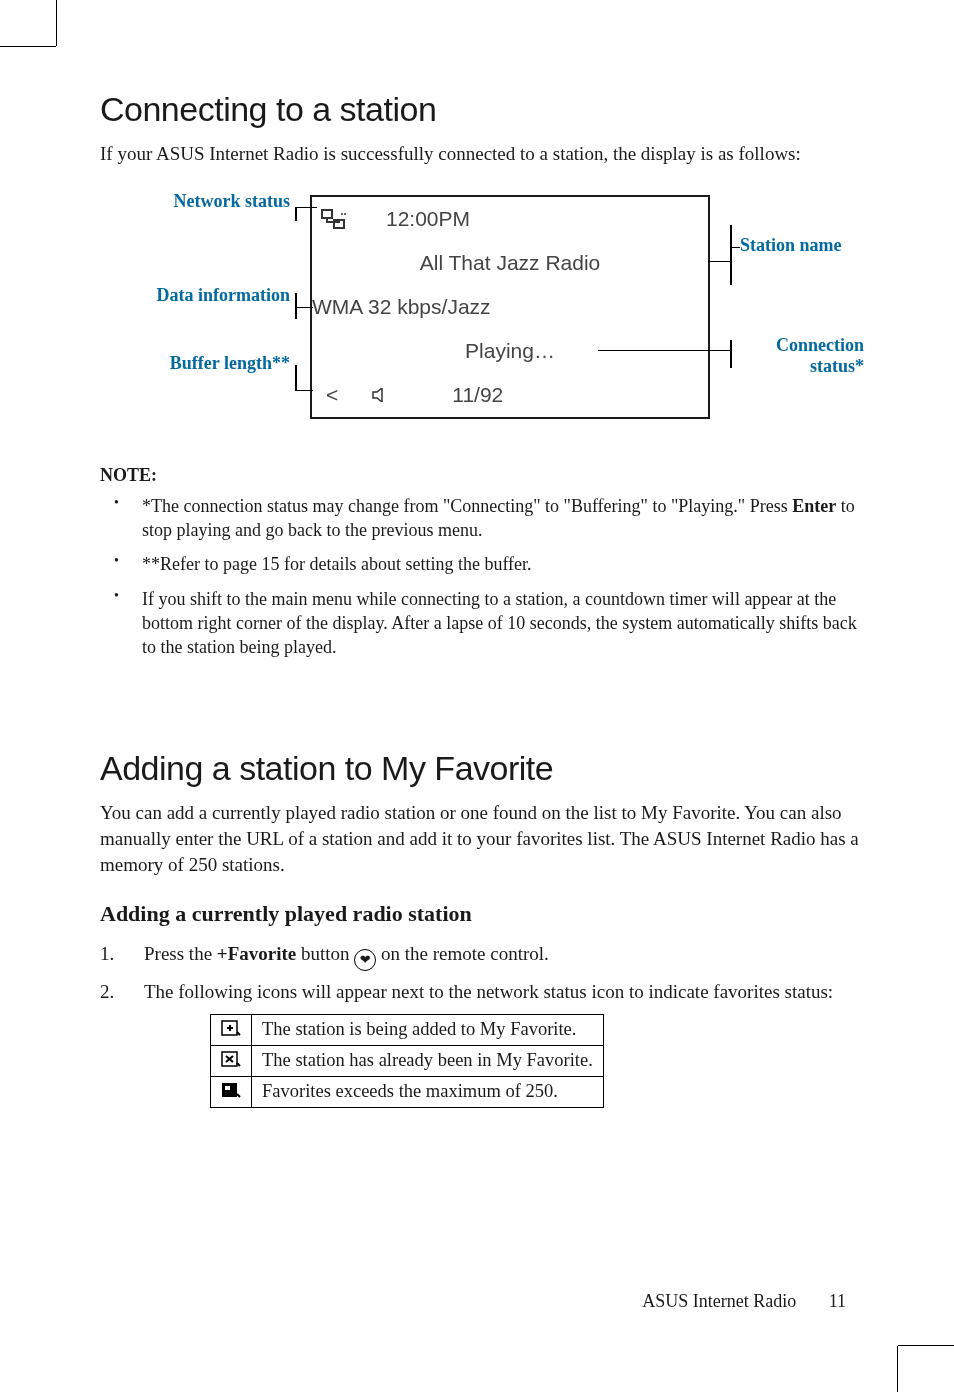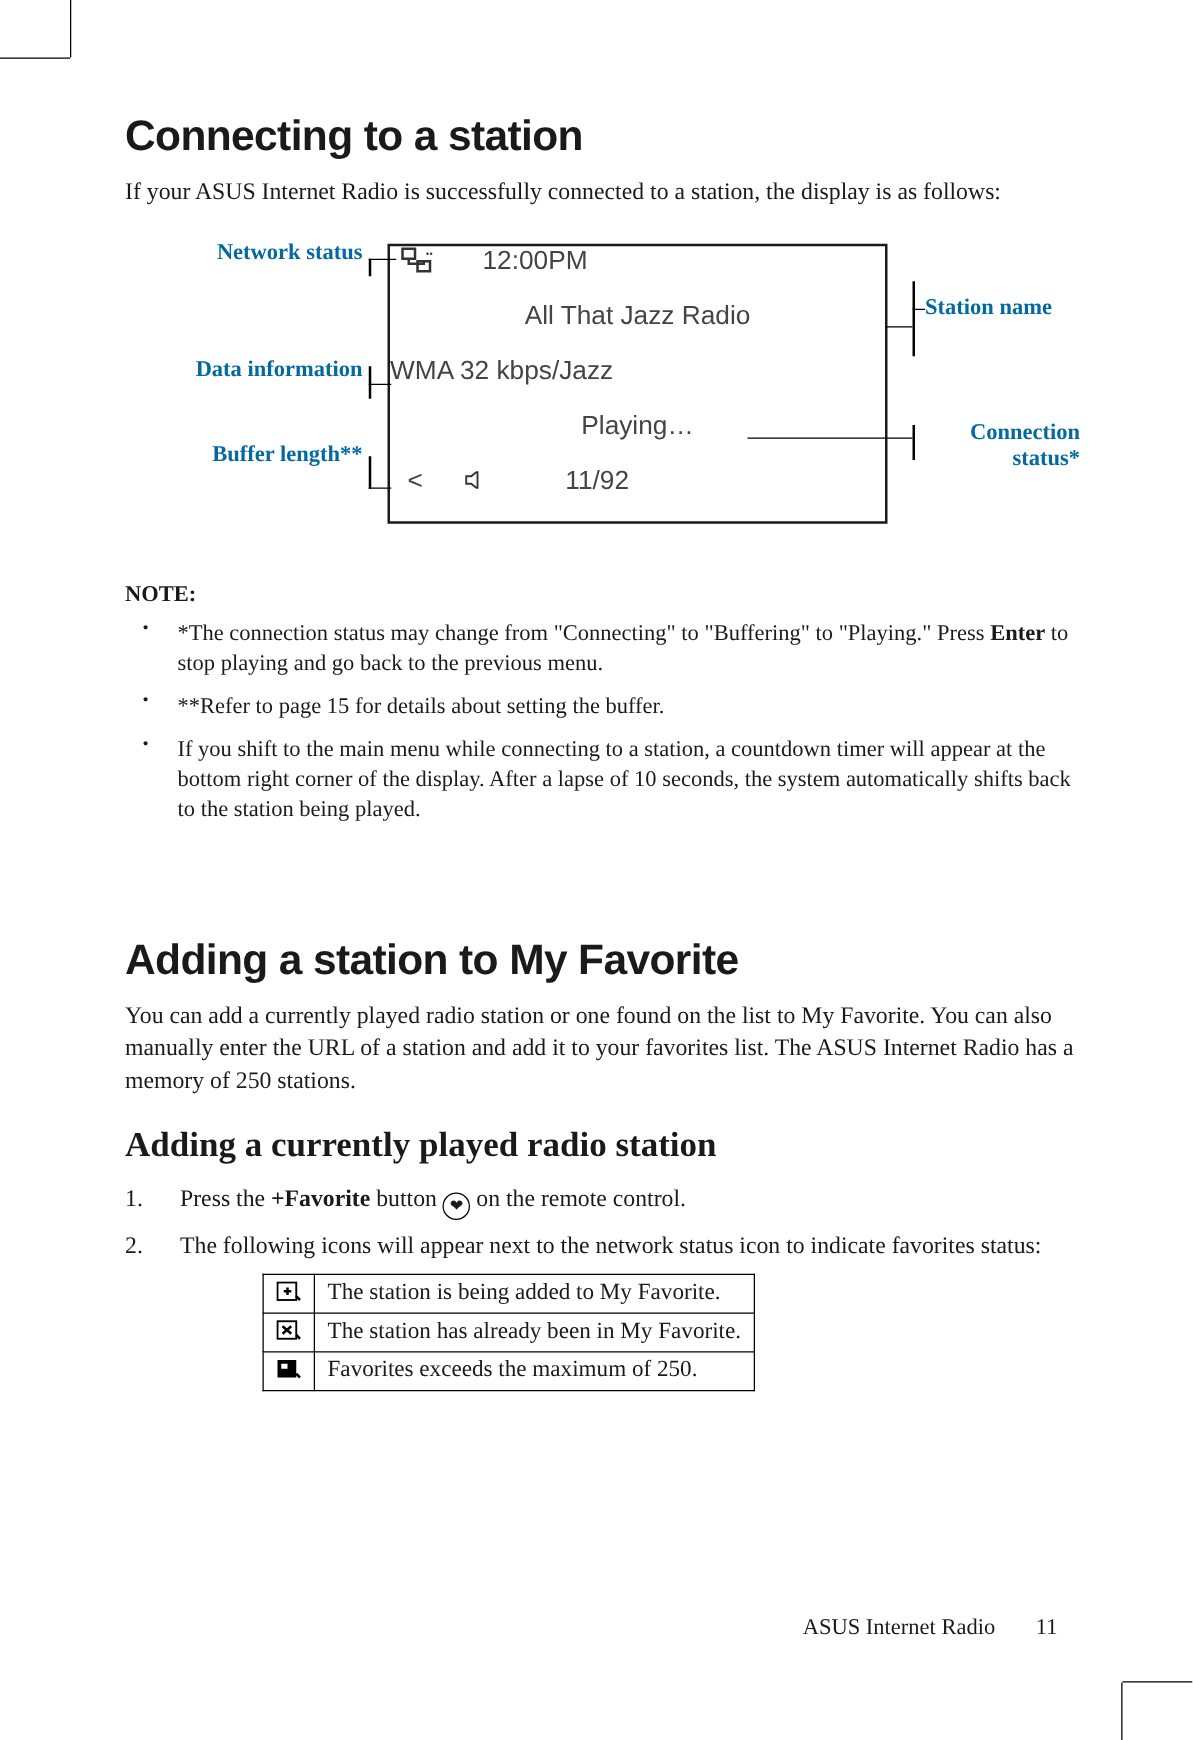--- a/index.html
+++ b/index.html
@@ -3,42 +3,42 @@
 <meta charset="utf-8">
 <style>
   * { box-sizing: border-box; margin: 0; padding: 0; }
   html, body { width: 954px; height: 1392px; font-family: Georgia, 'Times New Roman', serif; color: #1a1a1a; }
   body { position: relative; padding: 60px 90px 50px 100px; }
   .crop-tl-v { position: absolute; left: 56px; top: 0; width: 1px; height: 46px; background: #000; }
   .crop-tl-h { position: absolute; left: 0; top: 46px; width: 56px; height: 1px; background: #000; }
   .crop-br-v { position: absolute; right: 56px; bottom: 0; width: 1px; height: 46px; background: #000; }
   .crop-br-h { position: absolute; right: 0; bottom: 46px; width: 56px; height: 1px; background: #000; }
 
-  h1 { font-family: Arial, Helvetica, sans-serif; font-weight: 700; font-size: 34px; margin-top: 90px; margin-bottom: 12px; letter-spacing: -0.5px; }
+  h1 { font-family: Arial, Helvetica, sans-serif; font-weight: 400; font-size: 34px; margin-top: 90px; margin-bottom: 12px; letter-spacing: -0.5px; }
   h1.first { margin-top: 30px; }
   .intro { font-size: 19px; line-height: 1.35; margin-bottom: 18px; }
   .bold { font-weight: bold; }
 
   
   .diagram { position: relative; width: 100%; height: 260px; margin-bottom: 20px; }
   .lcd { position: absolute; left: 210px; top: 10px; width: 400px; border: 2px solid #1a1a1a; font-family: Arial, Helvetica, sans-serif; color: #444; }
-  .lcd-row { height: 44px; display: flex; font-size: 21px; }
+  .lcd-row { height: 44px; display: flex; align-items: center; font-size: 21px; }
   .lcd-row.center { justify-content: center; }
   .lcd-row.left { justify-content: flex-start; }
   .net-icon { width: 26px; height: 22px; margin-left: 8px; margin-right: 40px; }
   .lbl { position: absolute; font-family: Liberation Serif, serif; font-weight: bold; font-size: 18px; line-height: 1.2; color: #0369a1; text-align: right; }
   .lbl.right { text-align: right; }
   .line { position: absolute; background: #000; }
 
   .note-head { font-weight: bold; font-size: 18px; margin-top: 8px; margin-bottom: 8px; font-family: Liberation Serif, serif; }
   .bullets { list-style: none; margin-left: 0; }
   .bullets li { position: relative; padding-left: 42px; font-size: 18px; line-height: 1.35; margin-bottom: 10px; }
   .bullets li::before { content: "•"; position: absolute; left: 14px; top: 0; font-size: 14px; }
 
-  h2 { font-family: Georgia, serif; font-weight: bold; font-size: 28px; margin-top: 24px; margin-bottom: 14px; }
+  h2 { font-family: Georgia, serif; font-weight: bold; font-size: 22px; margin-top: 24px; margin-bottom: 14px; }
 
   .steps { list-style: none; counter-reset: step; }
   .steps li { position: relative; padding-left: 44px; font-size: 19px; line-height: 1.4; margin-bottom: 8px; }
   .steps li::before { counter-increment: step; content: counter(step) "."; position: absolute; left: 0; top: 0; }
   .heart { display:inline-block; width:22px; height:22px; border:1.5px solid #000; border-radius:50%; text-align:center; line-height:20px; font-size:13px; vertical-align:-4px; }
 
   .fav-table { border-collapse: collapse; margin-left: 110px; margin-top: 6px; }
   .fav-table td { border: 1.5px solid #000; padding: 4px 10px; font-size: 18.5px; }
   .fav-table td.iconcell { width: 34px; text-align: center; font-family: Arial, sans-serif; }
 

